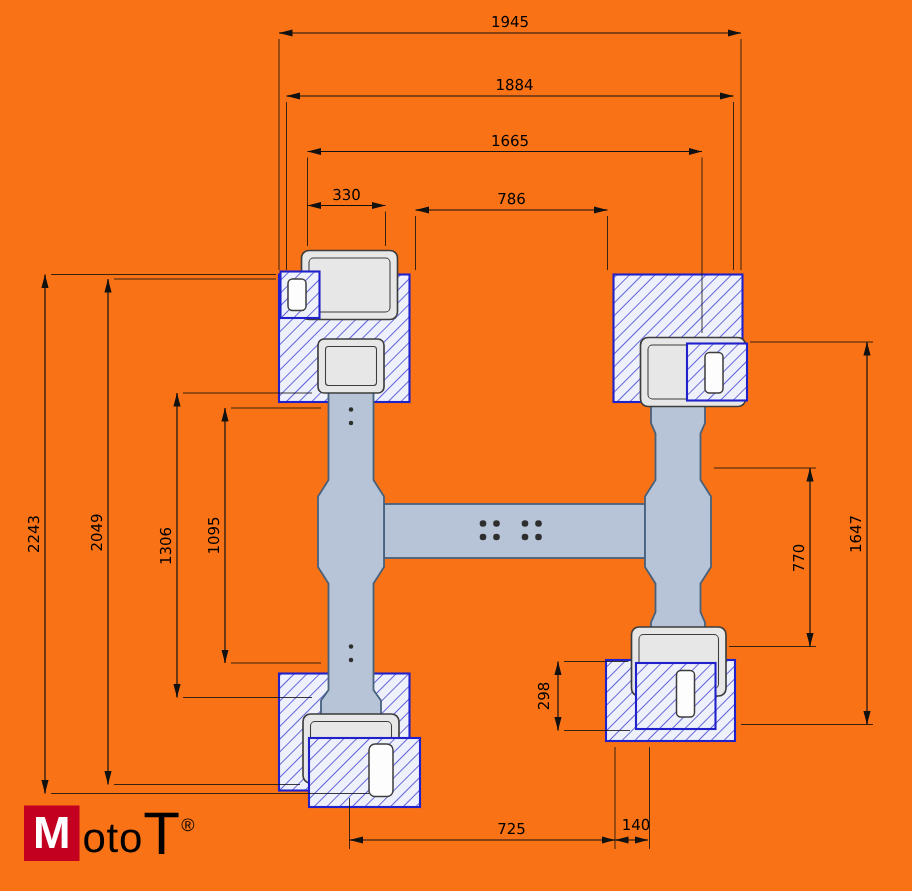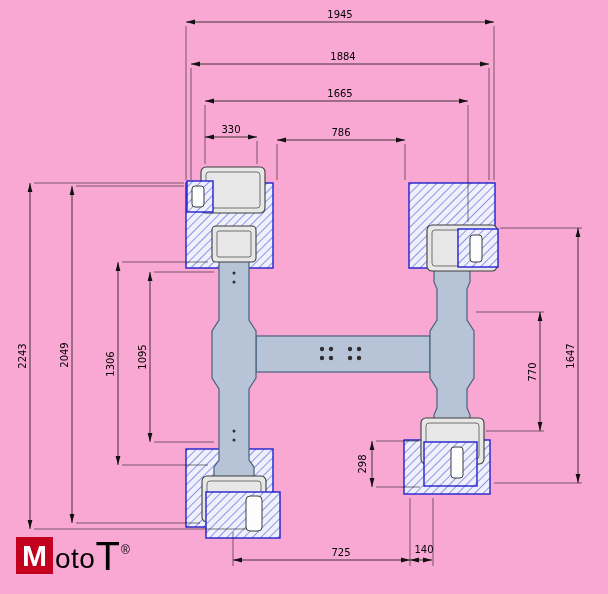--- a/index.html
+++ b/index.html
@@ -1,16 +1,16 @@
 <!DOCTYPE html>
 <html><head>
 <meta charset="utf-8">
 <style>
   html,body{margin:0;padding:0;background:#ffffff;}
-  .canvas{position:relative;width:608px;height:594px;background:#f9a8d4;overflow:hidden;
+  .canvas{position:relative;width:608px;height:594px;background:#f97316;overflow:hidden;
           font-family:"Liberation Sans",sans-serif;}
   svg{display:block;}
   .dim{stroke:#111;stroke-width:.8;marker-start:url(#arr);marker-end:url(#arr);}
   .ext{stroke:#111;stroke-width:.55;}
   .dimtext{font-family:"DejaVu Sans",sans-serif;font-size:10px;fill:#000;}
   .hatchrect{stroke:#2121cc;stroke-width:1.4;}
   .pad{fill:#e7e7e7;stroke:#3d3d3d;stroke-width:1.1;}
   .padin{fill:none;stroke:#3d3d3d;stroke-width:.7;}
   .slot{fill:#fdfdfd;stroke:#3d3d3d;stroke-width:1;}
   .frame{stroke:#47617d;stroke-width:1.2;}

